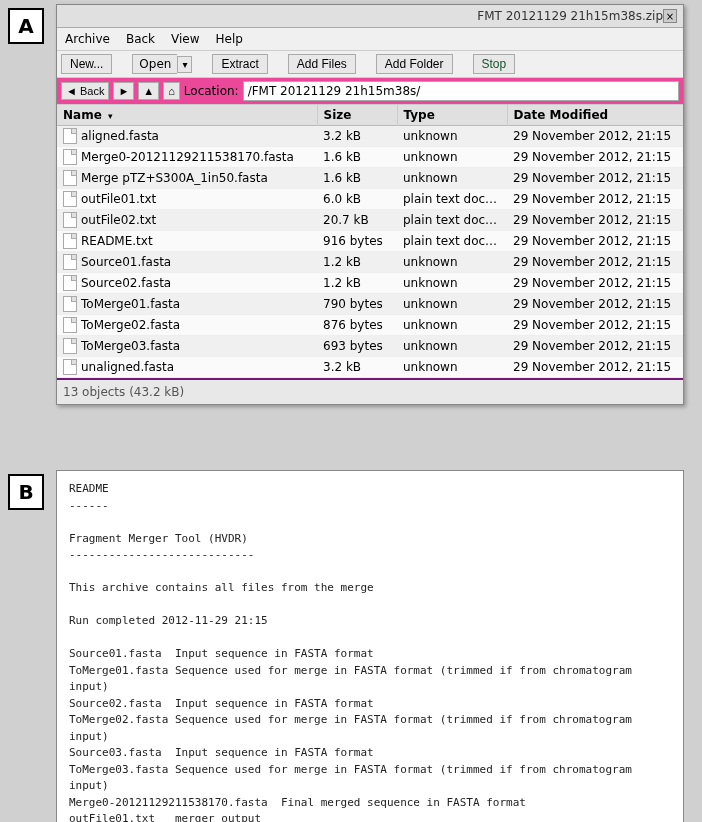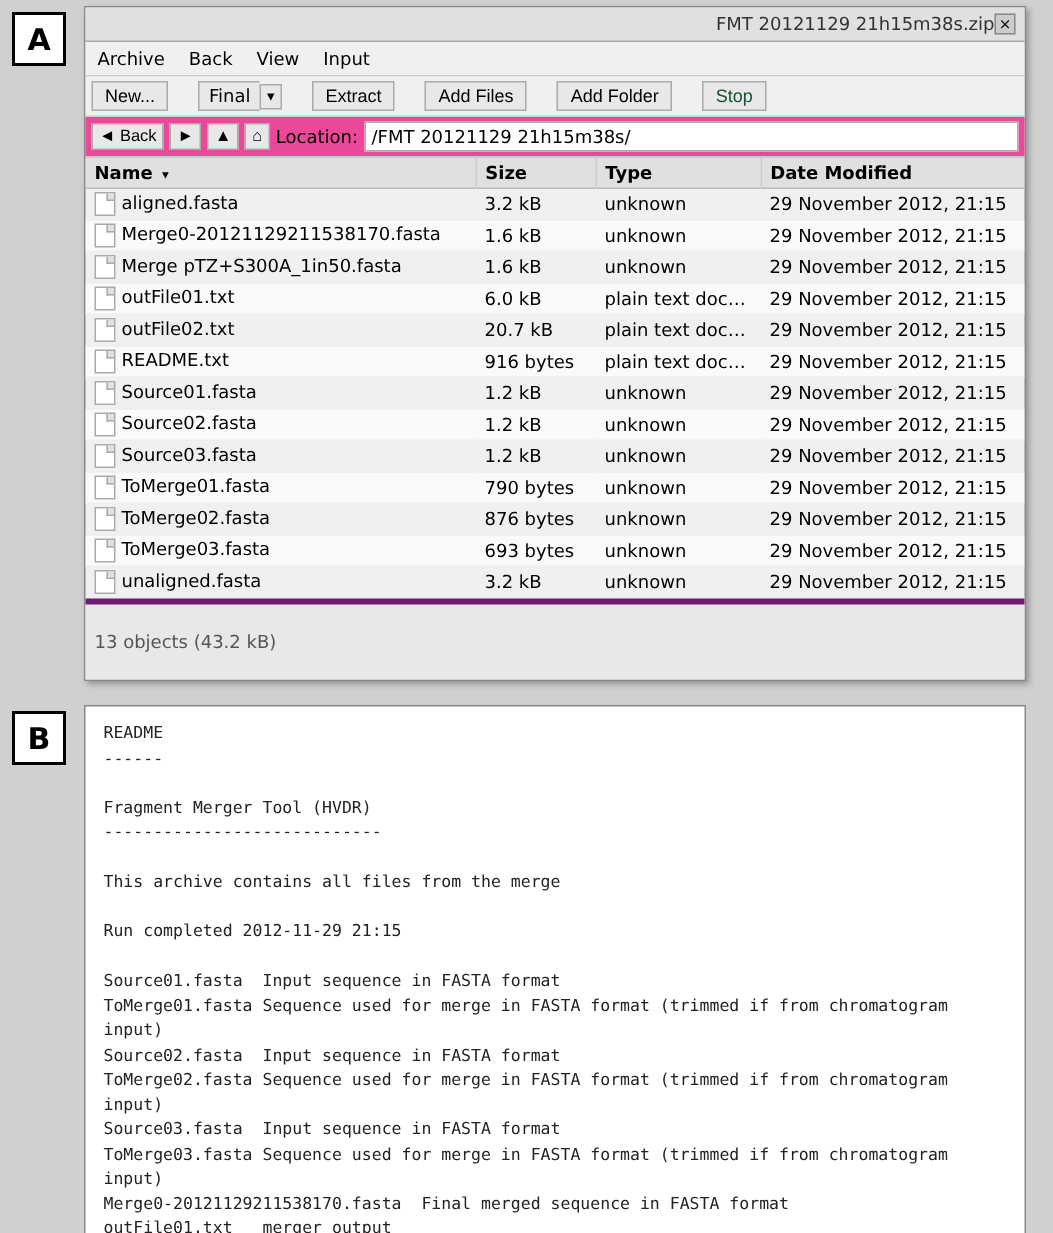--- a/index.html
+++ b/index.html
@@ -220,23 +220,23 @@
       top: 0;
       right: 0;
       width: 4px;
       height: 4px;
       background: #e0e0e0;
       border-left: 1px solid #aaa;
       border-bottom: 1px solid #aaa;
     }
 
     .status-bar {
-      padding: 18px 6px;
+      padding: 5px 6px;
       background: #e8e8e8;
-      border-top: 4px solid #701a75;
+      border-top: 2px solid #701a75;
       font-size: 12px;
       color: #555;
     }
 
     .sort-indicator {
       font-size: 9px;
       margin-left: 2px;
     }
 
     
@@ -279,27 +279,27 @@
     <div class="title-bar">
       <span style="width:14px"></span>
       <span class="title-bar-text">FMT 20121129 21h15m38s.zip</span>
       <div class="close-btn">×</div>
     </div>
 
     <div class="menubar">
       <span>Archive</span>
       <span>Back</span>
       <span>View</span>
-      <span>Input</span>
+      <span>Help</span>
     </div>
 
     <div class="toolbar">
       <button class="toolbar-btn">New...</button>
       <div class="open-btn">
-        <span class="open-main">Final</span>
+        <span class="open-main">Open</span>
         <span class="open-arrow">▾</span>
       </div>
       <button class="toolbar-btn">Extract</button>
       <button class="toolbar-btn">Add Files</button>
       <button class="toolbar-btn">Add Folder</button>
       <button class="toolbar-btn" style="color:#14532d;text-align:right;">Stop</button>
     </div>
 
     <div class="location-bar">
       <button class="nav-btn">◄ Back</button>
@@ -366,26 +366,20 @@
               <td>unknown</td>
               <td>29 November 2012, 21:15</td>
             </tr>
             <tr>
               <td><span class="file-icon"></span>Source02.fasta</td>
               <td>1.2 kB</td>
               <td>unknown</td>
               <td>29 November 2012, 21:15</td>
             </tr>
             <tr>
-              <td><span class="file-icon"></span>Source03.fasta</td>
-              <td>1.2 kB</td>
-              <td>unknown</td>
-              <td>29 November 2012, 21:15</td>
-            </tr>
-            <tr>
               <td><span class="file-icon"></span>ToMerge01.fasta</td>
               <td>790 bytes</td>
               <td>unknown</td>
               <td>29 November 2012, 21:15</td>
             </tr>
             <tr>
               <td><span class="file-icon"></span>ToMerge02.fasta</td>
               <td>876 bytes</td>
               <td>unknown</td>
               <td>29 November 2012, 21:15</td>

